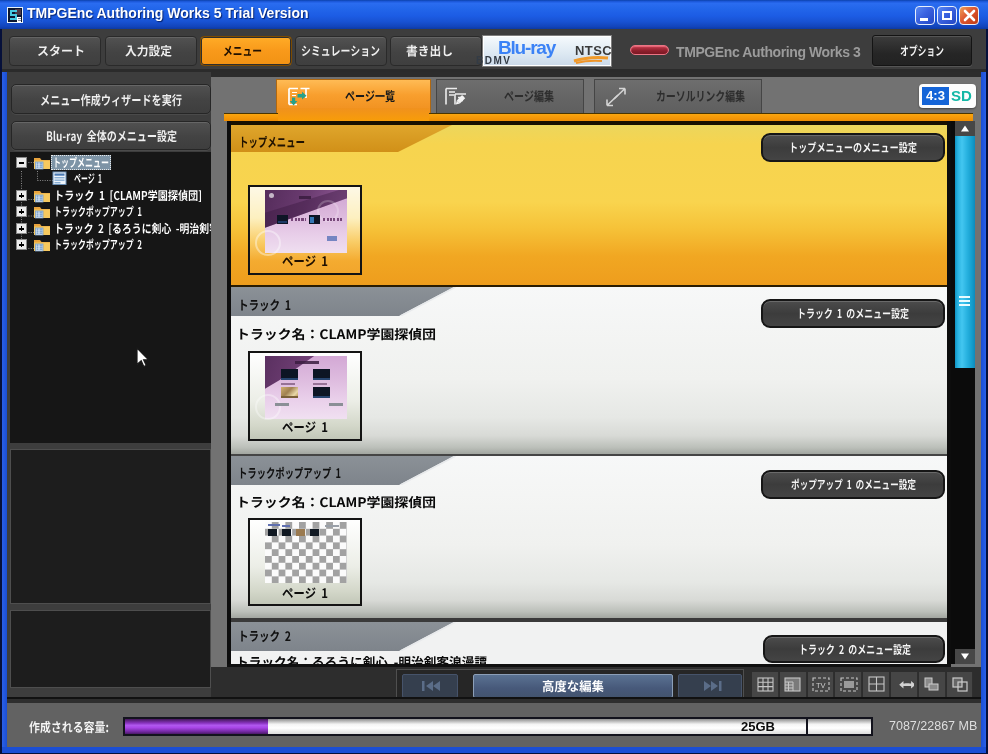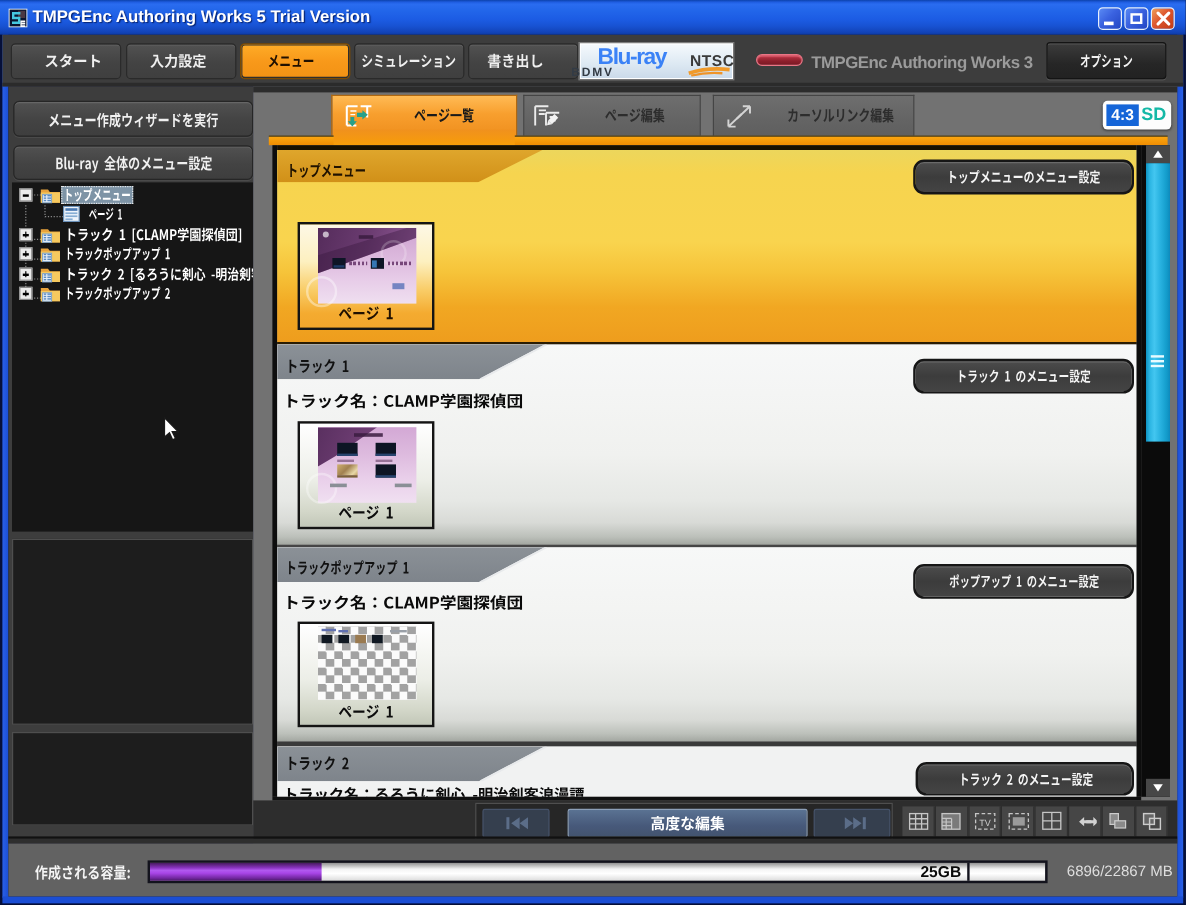--- a/index.html
+++ b/index.html
@@ -725,22 +725,22 @@
       <use href="#g87" fill="#f5f5f5" transform="translate(21.84,13.00) scale(0.01092,-0.01300)"></use>
       <use href="#g88" fill="#f5f5f5" transform="translate(32.76,13.00) scale(0.01092,-0.01300)"></use>
       <use href="#g62" fill="#f5f5f5" transform="translate(43.69,13.00) scale(0.01092,-0.01300)"></use>
       <use href="#g89" fill="#f5f5f5" transform="translate(54.61,13.00) scale(0.01092,-0.01300)"></use>
       <use href="#g90" fill="#f5f5f5" transform="translate(65.53,13.00) scale(0.01092,-0.01300)"></use>
       <use href="#g91" fill="#f5f5f5" transform="translate(76.45,13.00) scale(0.01092,-0.01300)"></use>
     </svg>
 <div class="abs" style="left:123px;top:717px;width:750px;height:19px;border:2px solid #13131d;background:linear-gradient(180deg,#909090,#f4f4f4 35%,#ffffff 60%,#dcdcdc)"></div>
 <div class="abs" style="left:125px;top:719px;width:143px;height:15px;background:linear-gradient(180deg,#45195c 0%,#8a34c0 28%,#b159ef 42%,#a845e6 58%,#7227a0 85%,#4a1a66 100%)"></div>
 <div class="abs" style="left:806px;top:719px;width:2px;height:15px;background:#13131d"></div>
-<div class="abs" style="left:741px;top:719px;width:60px;height:15px;font:bold 13px 'Liberation Sans',sans-serif;color:#0a0a0a;text-align:right;line-height:15px">25GB</div>
-<div class="abs" style="left:889px;top:719px;font:12.5px 'Liberation Sans',sans-serif;color:#dedede">6896/22867 MB</div>
+<div class="abs" style="left:741px;top:719px;width:60px;height:15px;font:bold 13px 'Liberation Sans',sans-serif;color:#0a0a0a;text-align:left;line-height:15px">25GB</div>
+<div class="abs" style="left:889px;top:719px;font:12.5px 'Liberation Sans',sans-serif;color:#dedede">7087/22867 MB</div>
 <svg class="abs" style="left:136px;top:347px" width="14" height="22">
       <path d="M1,1 L1,17.5 L5.2,13.8 L7.8,19.5 L10.3,18.4 L7.6,12.8 L12.6,12.8 Z" fill="#fff" stroke="#1a1a1a" stroke-width="1.2"></path>
     </svg>
 </div>
 <svg width="0" height="0" style="position:absolute">
 <defs>
 <path id="g0" d="M834 678 752 739C732 732 692 726 649 726C604 726 348 726 296 726C266 726 205 729 178 733V591C199 592 254 598 296 598C339 598 594 598 635 598C613 527 552 428 486 353C392 248 237 126 76 66L179 -42C316 23 449 127 555 238C649 148 742 46 807 -44L921 55C862 127 741 255 642 341C709 432 765 538 799 616C808 636 826 667 834 678Z"></path>
 <path id="g1" d="M569 792 424 837C415 803 394 757 378 733C328 646 235 509 60 400L168 317C269 387 362 483 432 576H718C703 514 660 427 608 355C545 397 482 438 429 468L340 377C391 345 457 300 522 252C439 169 328 88 155 35L271 -66C427 -7 541 78 629 171C670 138 707 107 734 82L829 195C800 219 761 248 718 279C789 379 839 486 866 567C875 592 888 619 899 638L797 701C775 694 741 690 710 690H507C519 712 544 757 569 792Z"></path>
 <path id="g2" d="M92 463V306C129 308 196 311 253 311C370 311 700 311 790 311C832 311 883 307 907 306V463C881 461 837 457 790 457C700 457 371 457 253 457C201 457 128 460 92 463Z"></path>
 <path id="g3" d="M314 96C314 56 310 -4 304 -44H460C456 -3 451 67 451 96V379C559 342 709 284 812 230L869 368C777 413 585 484 451 523V671C451 712 456 756 460 791H304C311 756 314 706 314 671C314 586 314 172 314 96Z"></path>

